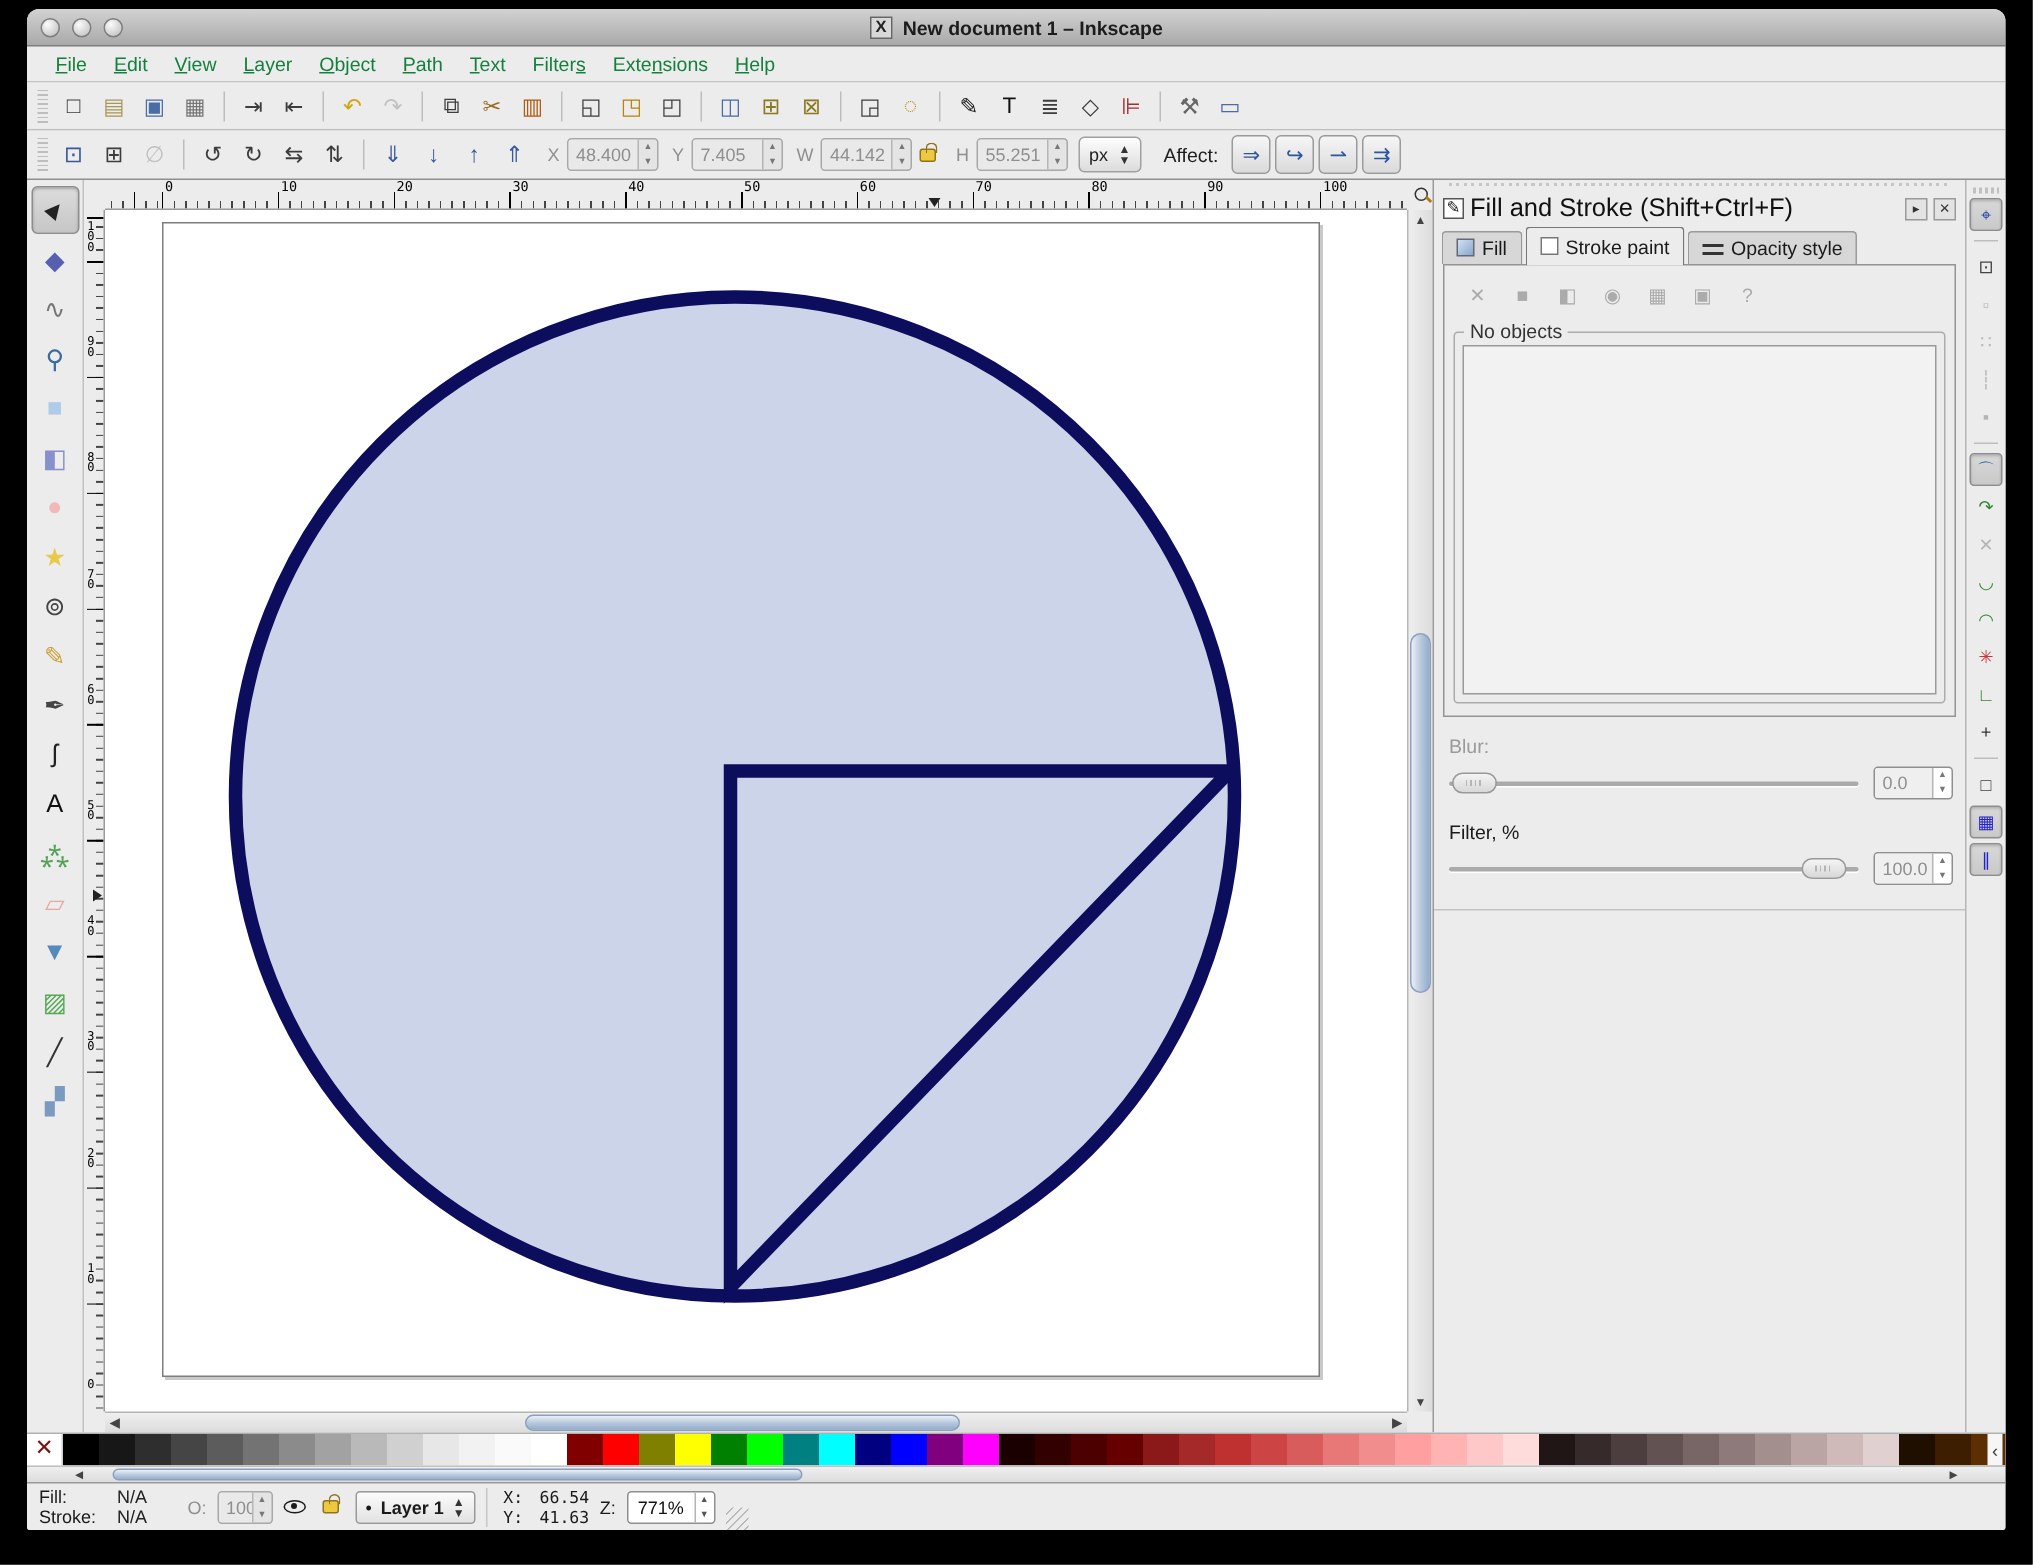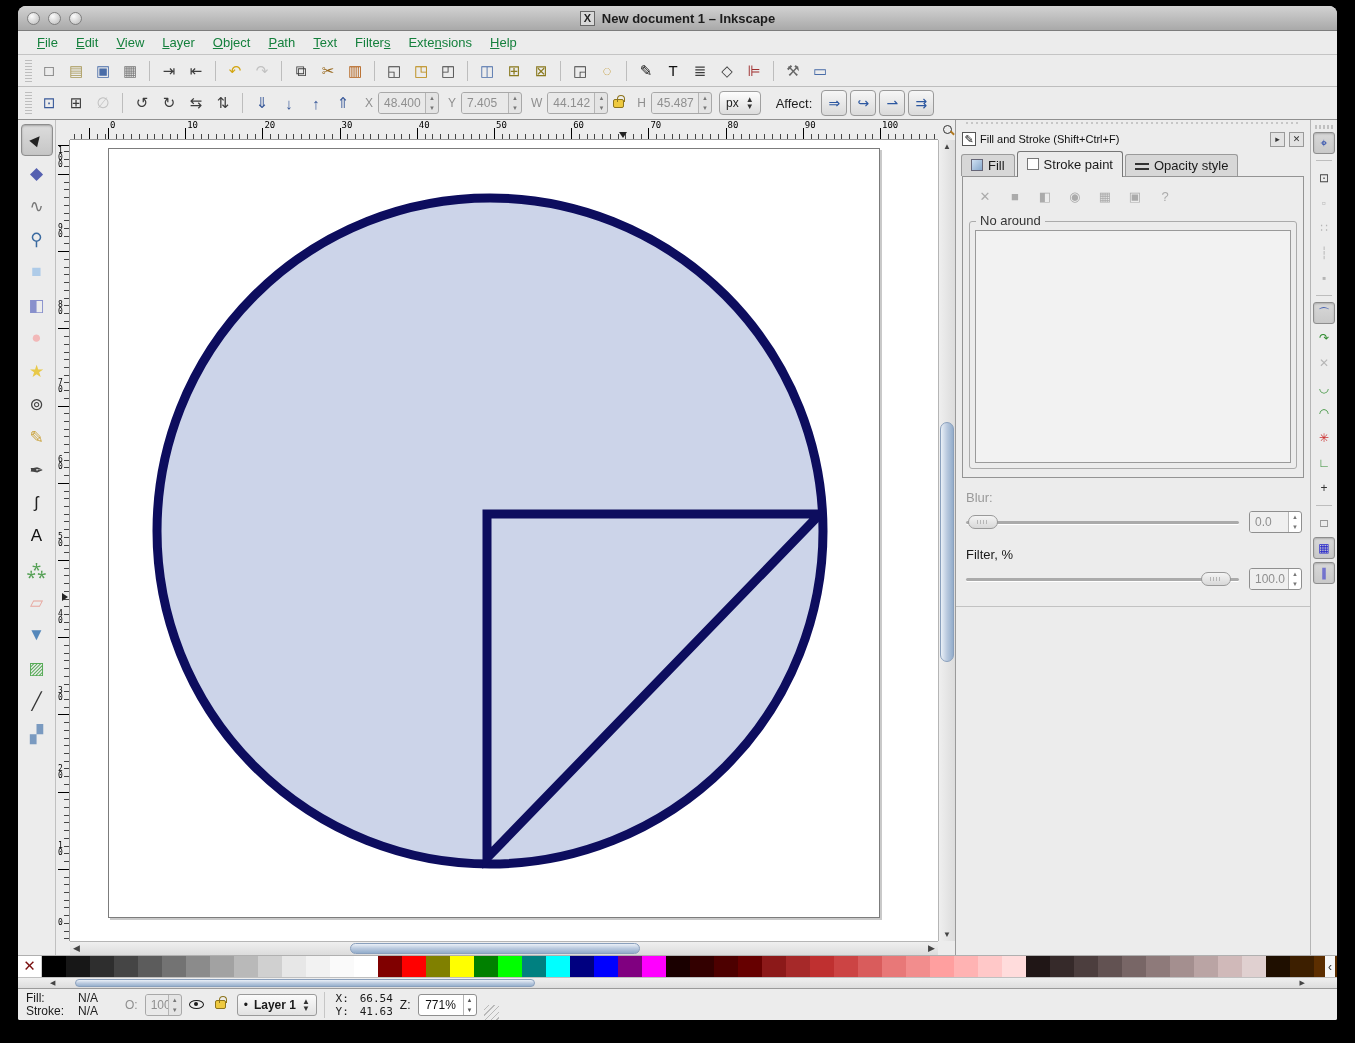--- a/index.html
+++ b/index.html
@@ -112,21 +112,21 @@
             background:linear-gradient(#eaf0f7,#b9c9de 50%,#93adcb); }
   .harrow { position:absolute; top:1px; font-size:9px; color:#444; }
 
   
   .panel { width:355px; flex:0 0 355px; background:#ececec; border-left:1px solid #9a9a9a;
            font-size:13px; color:#1a1a1a; position:relative; }
   .dockdots { height:6px; margin:2px 10px 0;
               background:repeating-linear-gradient(90deg,#c6c6c6 0 2px,transparent 2px 5px); background-size:auto 2px;
               background-repeat:repeat-x; }
   .dockhead { height:22px; display:flex; align-items:center; padding:0 6px; gap:4px; }
-  .dockhead .ht { flex:1; font-size:11px; color:#111; }
+  .dockhead .ht { flex:1; font-size:17px; color:#111; }
   .dockbtn { width:15px; height:15px; border:1px solid #9a9a9a; background:#e3e3e3; font-size:9px;
              color:#333; display:flex; align-items:center; justify-content:center; }
   .fsicon { width:14px; height:14px; background:#fff; border:1px solid #555; color:#111; font-size:11px;
             line-height:12px; text-align:center; }
   .tabs { display:flex; align-items:flex-end; padding-left:5px; height:26px; position:relative; z-index:2; }
   .tab { display:flex; align-items:center; gap:5px; padding:3px 9px 4px; font-size:13px; color:#1a1a1a;
          background:#d7d7d7; border:1px solid #9a9a9a; border-bottom:none; border-radius:3px 3px 0 0;
          margin-right:2px; height:22px; }
   .tab.active { background:#ececec; height:26px; position:relative; top:1px; border-color:#777; }
   .ticon { width:12px; height:12px; border:1px solid #777; background:#fff; }
@@ -319,21 +319,21 @@
     <div class="spin">
       <div class="val">44.142</div>
         <div class="steps">
           <span>▲</span>
           <span>▼</span>
         </div>
     </div>
     <div class="lockicon" style="align-self:center;margin-bottom:0"></div>
     <span class="fldlabel">H</span>
     <div class="spin">
-      <div class="val">45.487</div>
+      <div class="val">55.251</div>
         <div class="steps">
           <span>▲</span>
           <span>▼</span>
         </div>
     </div>
     <div class="unitbox">
       <span class="uv">px</span>
       <span class="updown">▲<br>▼</span>
     </div>
     <span class="affectlbl">Affect:</span>
@@ -499,21 +499,21 @@
 
         <div class="paintbtn disabled">✕</div>
             <div class="paintbtn disabled">■</div>
             <div class="paintbtn disabled">◧</div>
             <div class="paintbtn disabled">◉</div>
             <div class="paintbtn disabled">▦</div>
             <div class="paintbtn disabled">▣</div>
             <div class="paintbtn disabled">?</div>
           </div>
         <div class="groupbox">
-          <span class="grouplabel">No around</span>
+          <span class="grouplabel">No objects</span>
           <div class="groupinner"></div>
         </div>
       </div>
       <div class="plabel dim">Blur:</div>
       <div class="sliderrow">
         <div class="slider">
           <div class="track"></div>
             <div class="handle" style="left:2px"></div>
         </div>
         <div class="spin small on">

